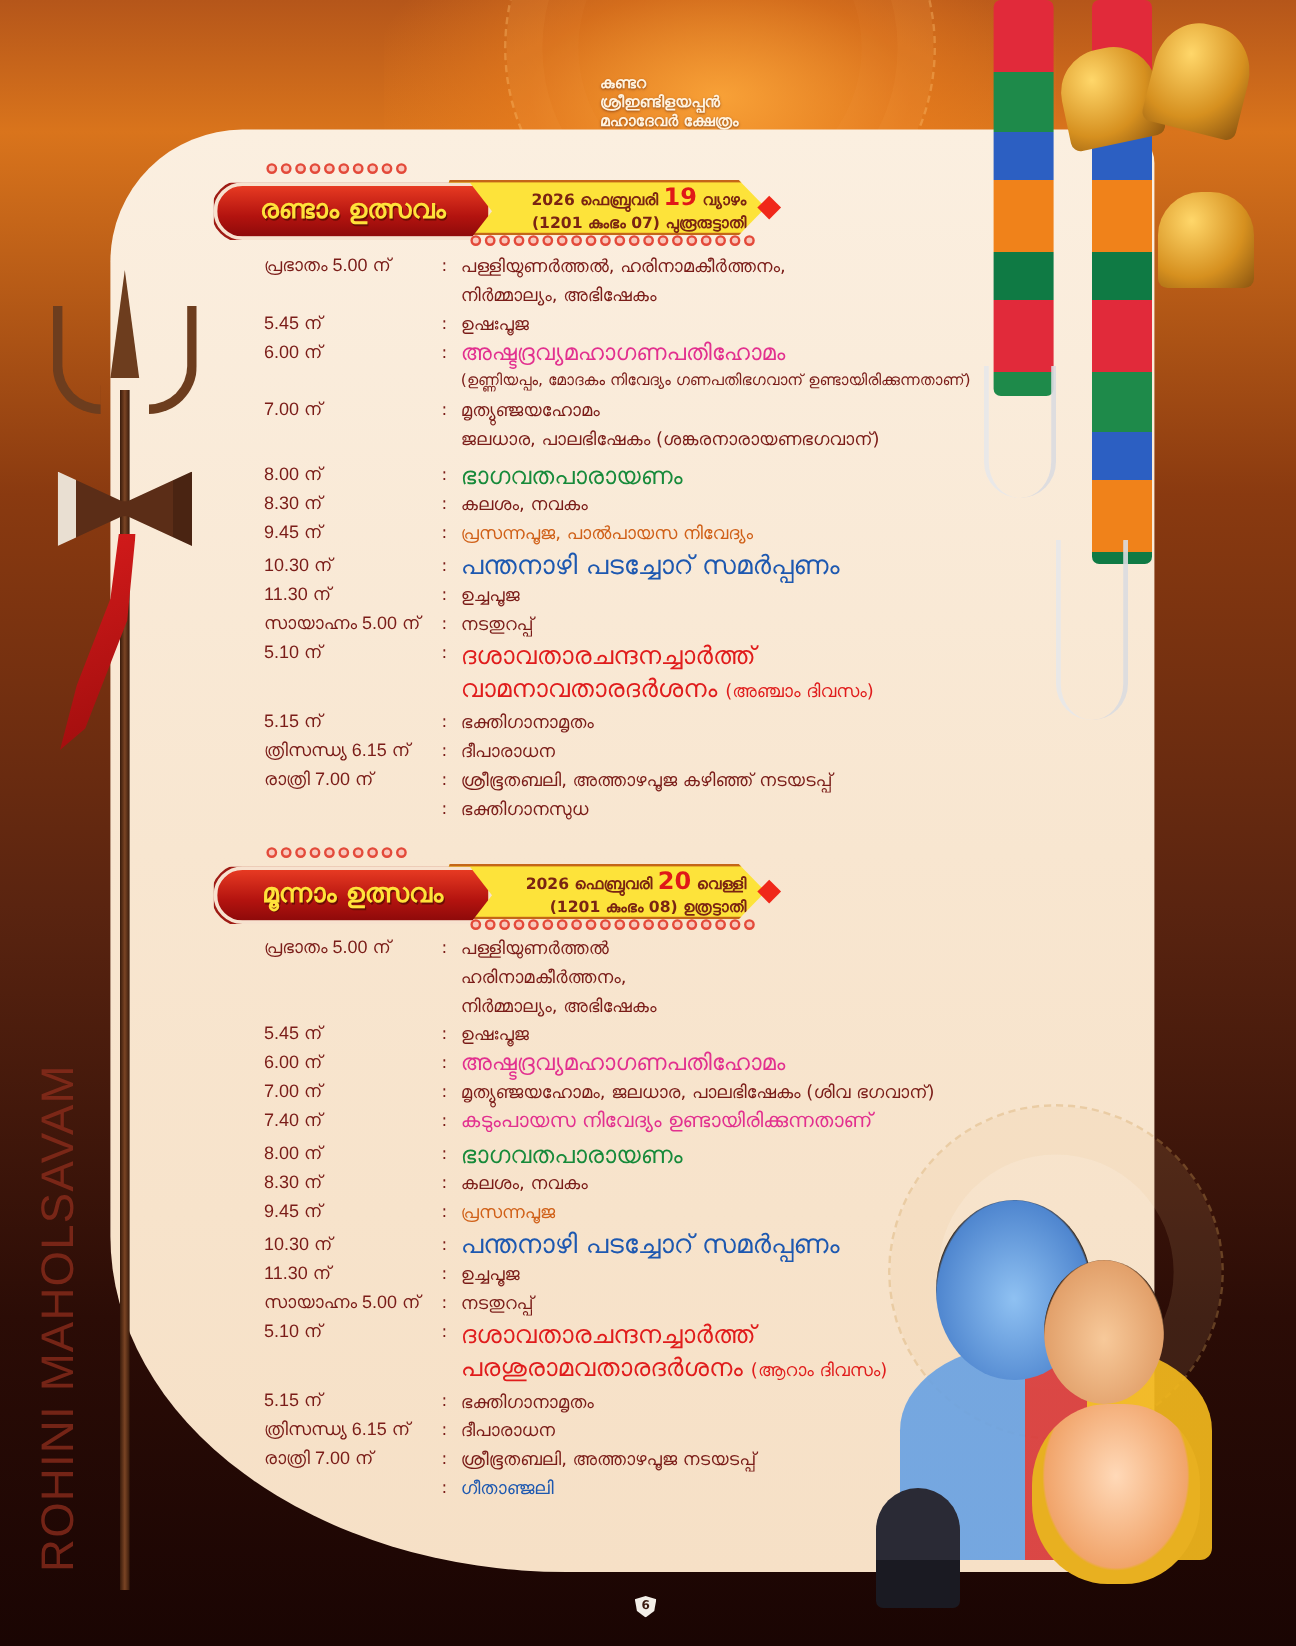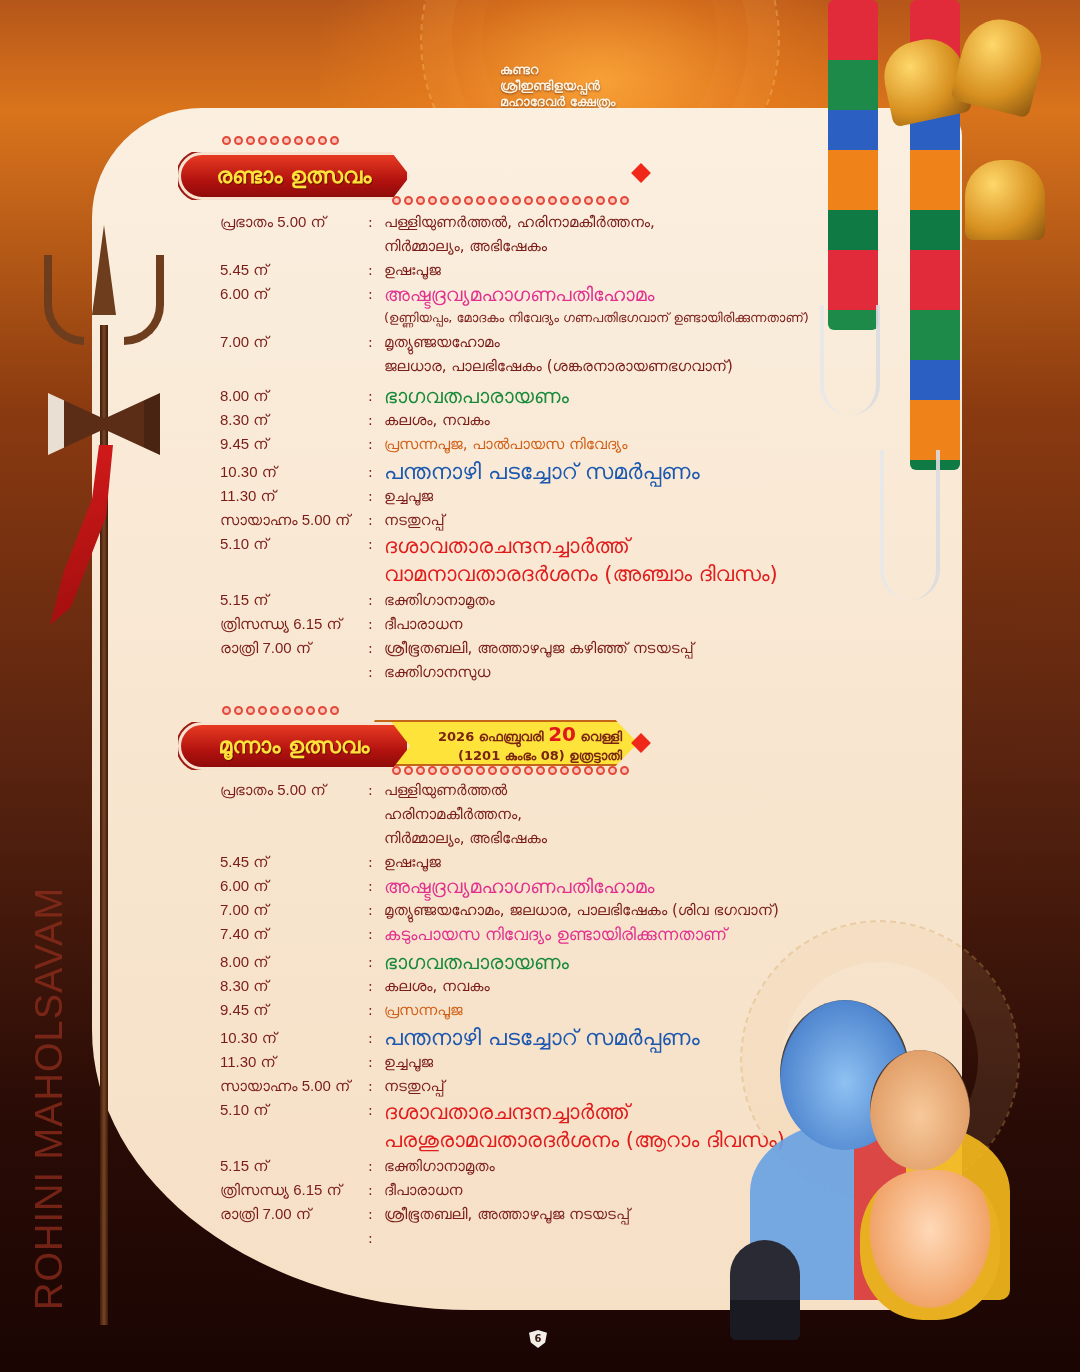--- a/index.html
+++ b/index.html
@@ -93,21 +93,21 @@
   .schedule { position: absolute; left: 180px; width: 640px; }
   .row { display: flex; align-items: flex-start; margin-left: 40px; }
   .row .time { width: 148px; color: #7a1c18; font-size: 15px; line-height: 24px; white-space: nowrap; font-family: "Liberation Sans Narrow","Liberation Sans", sans-serif; }
   .row .colon { width: 16px; color: #7a1c18; font-size: 14px; line-height: 24px; }
   .row .desc { flex: 1; color: #7a1c18; font-weight: normal; font-size: 15px; line-height: 24px; }
   .desc.pink { color: #e2308f; font-size: 19px; }
   .desc.green { color: #178a3a; font-size: 20px; }
   .desc.orange { color: #d06018; }
   .desc.blue { color: #1d58b0; font-size: 22px; }
   .desc.red { color: #e01c1c; font-size: 21px; line-height: 28px; }
-  .desc .small { font-size: 21px; }
+  .desc .small { font-size: 15px; }
   .desc.blue-sm { color: #1d58b0; }
   .desc .sub { display: block; }
   .desc .note { display: block; color: #7a1c18; font-size: 13px; }
 
   .page-no {
     position: absolute; left: 529px; top: 1330px; width: 18px; height: 18px; background: #f3efe8;
     clip-path: polygon(0 15%, 50% 0, 100% 15%, 90% 70%, 50% 100%, 10% 70%);
     color: #3a1a10; font-size: 10px; font-weight: bold; text-align: center; line-height: 17px;
   }
 </style>
@@ -151,20 +151,24 @@
       <i class="dot"></i>
       <i class="dot"></i>
       <i class="dot"></i>
       <i class="dot"></i>
       <i class="dot"></i>
       <i class="dot"></i>
       <i class="dot"></i>
       <i class="dot"></i>
       <i class="dot"></i>
   </div>
+  <div class="yellow">
+    <div><span>2026 ഫെബ്രുവരി</span> <span class="num">19</span> <span>വ്യാഴം</span></div>
+    <div>(1201 കുംഭം 07) പുരൂരുട്ടാതി</div>
+  </div>
   <div class="diamond"></div>
   <div class="pill">രണ്ടാം ഉത്സവം</div>
   <div class="dots bottom">
     <i class="dot"></i>
       <i class="dot"></i>
       <i class="dot"></i>
       <i class="dot"></i>
       <i class="dot"></i>
       <i class="dot"></i>
       <i class="dot"></i>
@@ -396,20 +400,21 @@
       <span class="desc">ദീപാരാധന</span>
     </div>
   <div class="row">
       <span class="time">രാത്രി 7.00 ന്</span>
       <span class="colon">:</span>
       <span class="desc">ശ്രീഭൂതബലി, അത്താഴപൂജ നടയടപ്പ്</span>
     </div>
   <div class="row">
       <span class="time"></span>
       <span class="colon">:</span>
+      <span class="desc blue-sm">ഗീതാഞ്ജലി</span>
     </div>
 </div>
 
 <div class="deities">
   <div class="body"></div>
   <div class="shiva"></div>
   <div class="parvati"></div>
   <div class="ganesha"></div>
   <div class="linga"></div>
 </div>

